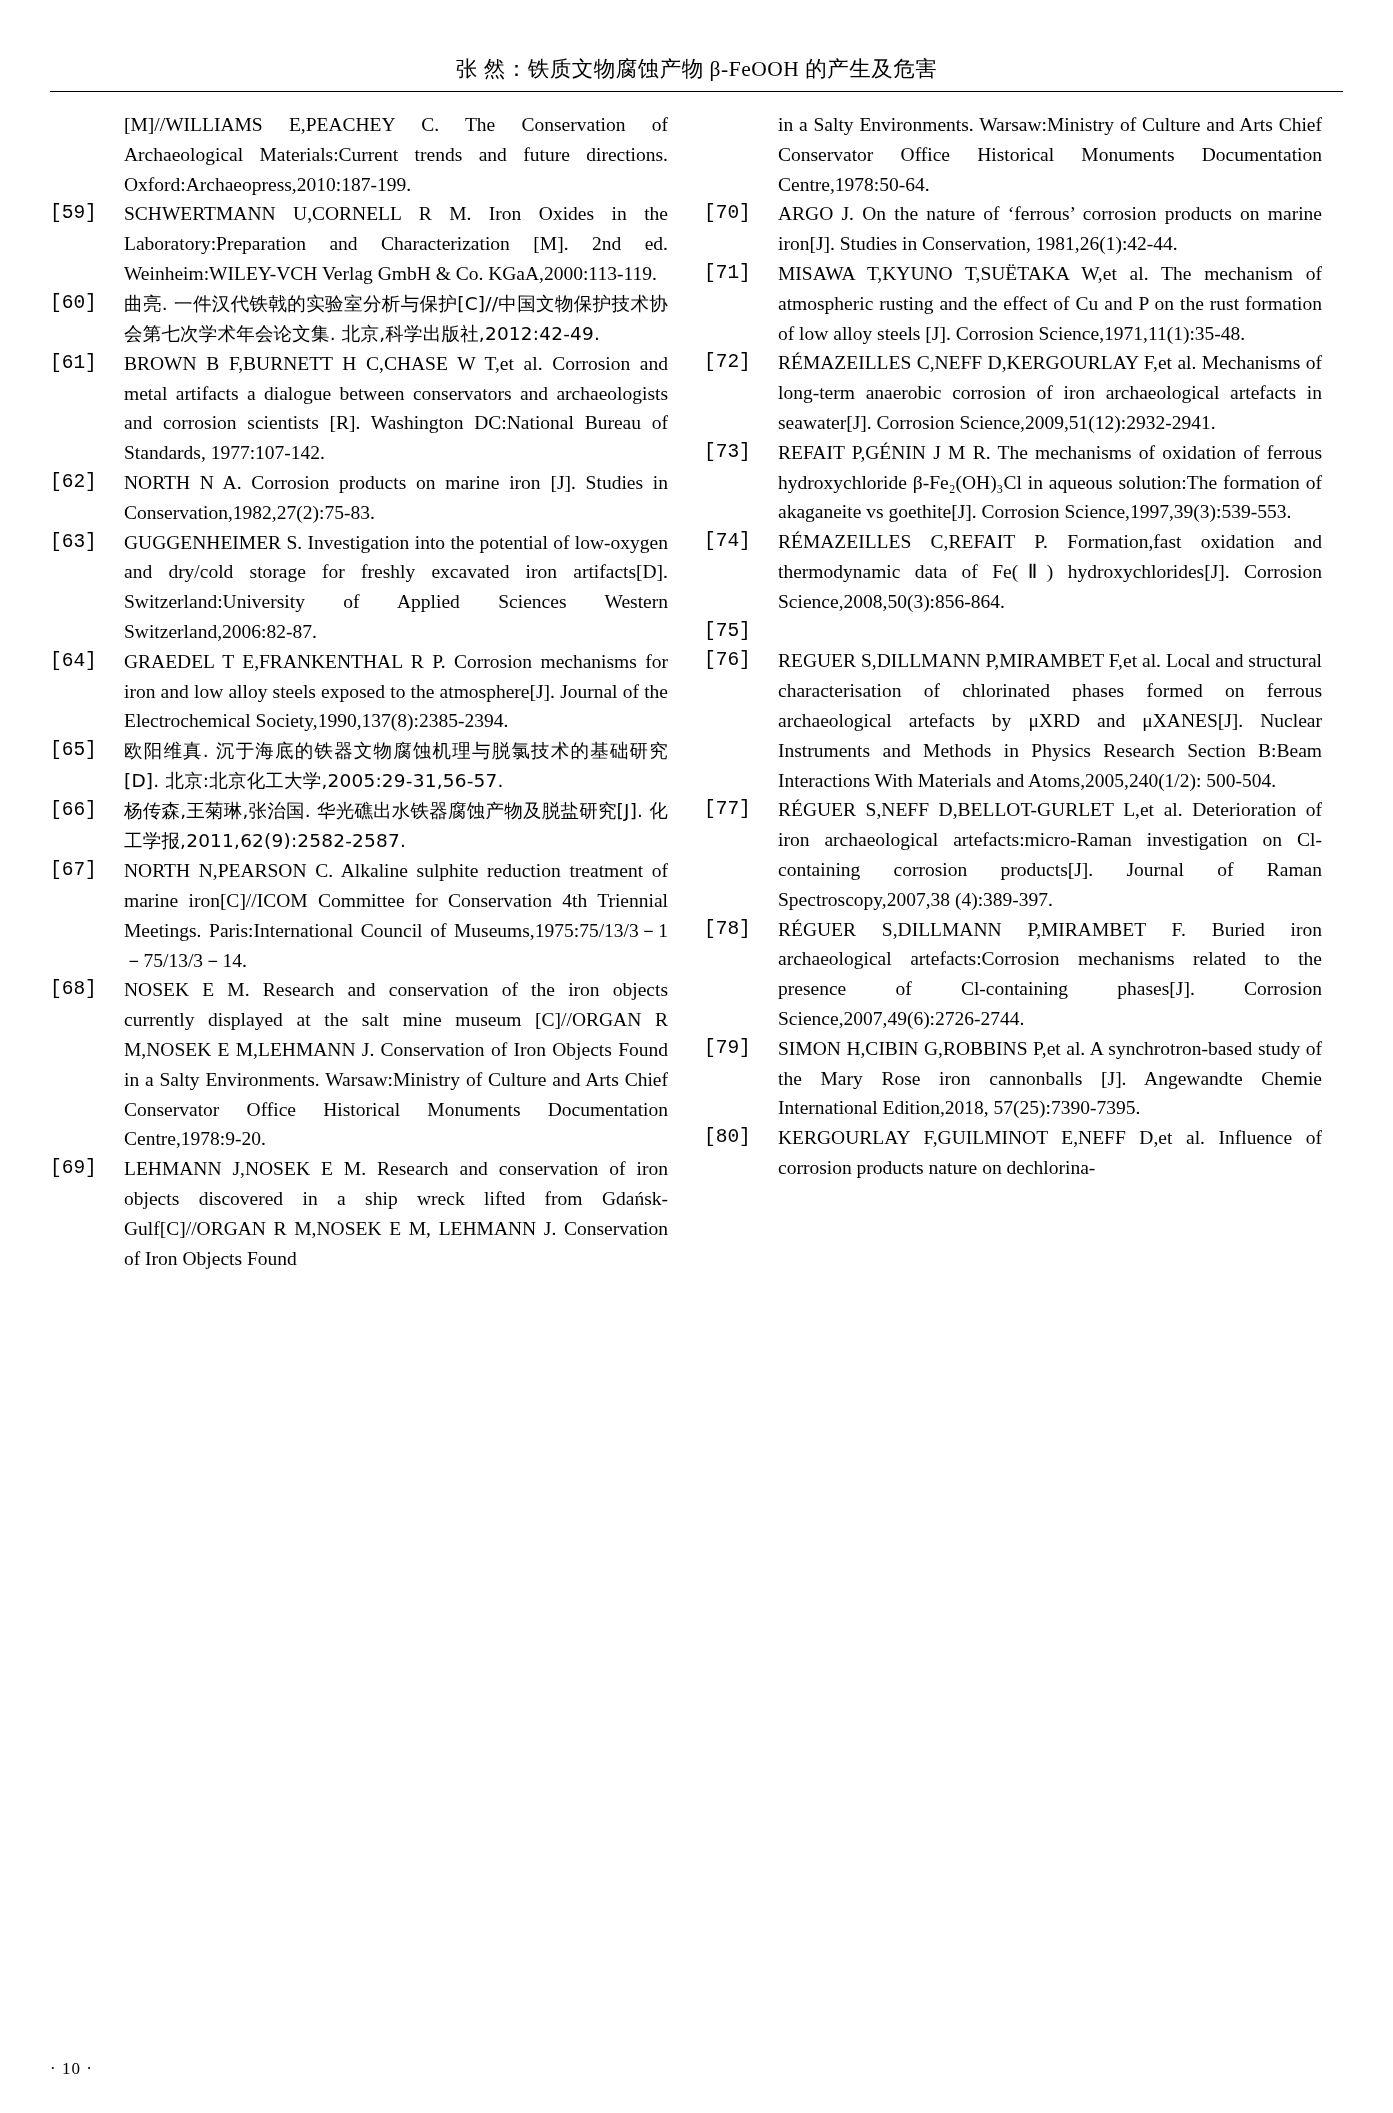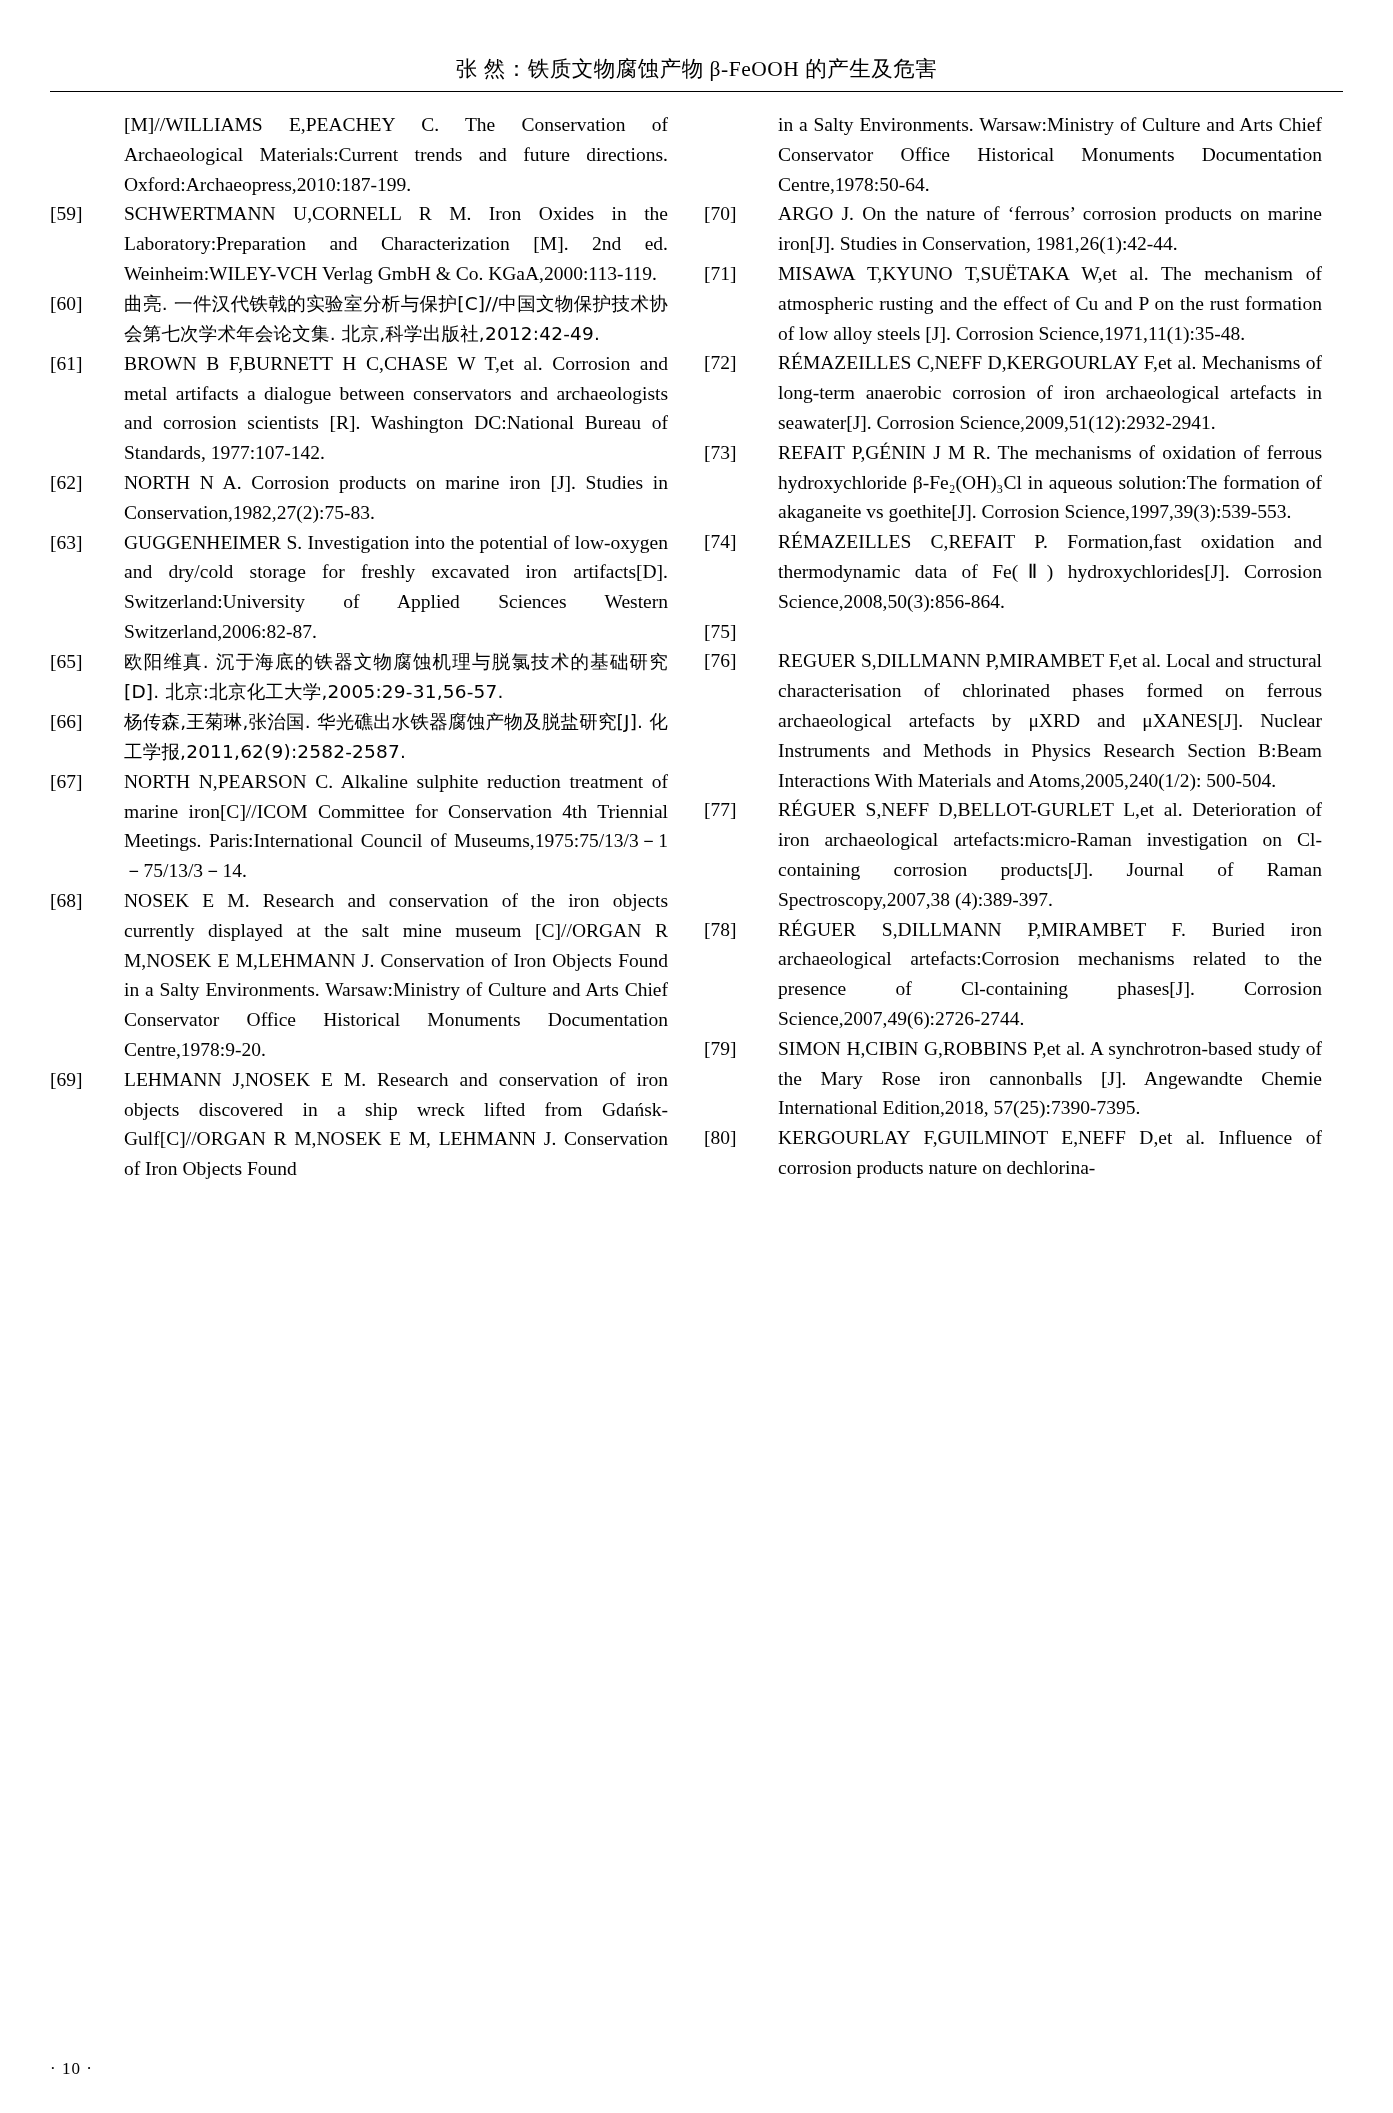--- a/index.html
+++ b/index.html
@@ -54,21 +54,21 @@
     align-items: flex-start;
     margin-bottom: 0px;
   }
   .ref .num {
     width: 74px;
     flex: 0 0 74px;
     font-size: 19.5px;
     line-height: 29.8px;
     text-align: left;
     white-space: nowrap;
-    font-family: Liberation Serif, serif;
+    font-family: Liberation Mono, monospace;
   }
   .ref .body {
     flex: 1 1 auto;
     font-size: 19.5px;
     line-height: 29.8px;
     text-align: justify;
     text-justify: inter-word;
     font-family: "Liberation Serif", serif;
     hyphens: none;
   }
@@ -118,20 +118,24 @@
         </div>
         <div class="ref">
           <div class="num">[62]</div>
           <div class="body">NORTH N A. Corrosion products on marine iron [J]. Studies in Conservation,1982,27(2):75-83.</div>
         </div>
         <div class="ref">
           <div class="num">[63]</div>
           <div class="body">GUGGENHEIMER S. Investigation into the potential of low-oxygen and dry/cold storage for freshly excavated iron artifacts[D]. Switzerland:University of Applied Sciences Western Switzerland,2006:82-87.</div>
         </div>
         <div class="ref">
+          <div class="num">[64]</div>
+          <div class="body">GRAEDEL T E,FRANKENTHAL R P. Corrosion mechanisms for iron and low alloy steels exposed to the atmosphere[J]. Journal of the Electrochemical Society,1990,137(8):2385-2394.</div>
+        </div>
+        <div class="ref">
           <div class="num">[65]</div>
           <div class="body cn">欧阳维真. 沉于海底的铁器文物腐蚀机理与脱氯技术的基础研究[D]. 北京:北京化工大学,2005:29-31,56-57.</div>
         </div>
         <div class="ref">
           <div class="num">[66]</div>
           <div class="body cn">杨传森,王菊琳,张治国. 华光礁出水铁器腐蚀产物及脱盐研究[J]. 化工学报,2011,62(9):2582-2587.</div>
         </div>
         <div class="ref">
           <div class="num">[67]</div>
           <div class="body">NORTH N,PEARSON C. Alkaline sulphite reduction treatment of marine iron[C]//ICOM Committee for Conservation 4th Triennial Meetings. Paris:International Council of Museums,1975:75/13/3－1－75/13/3－14.</div>

